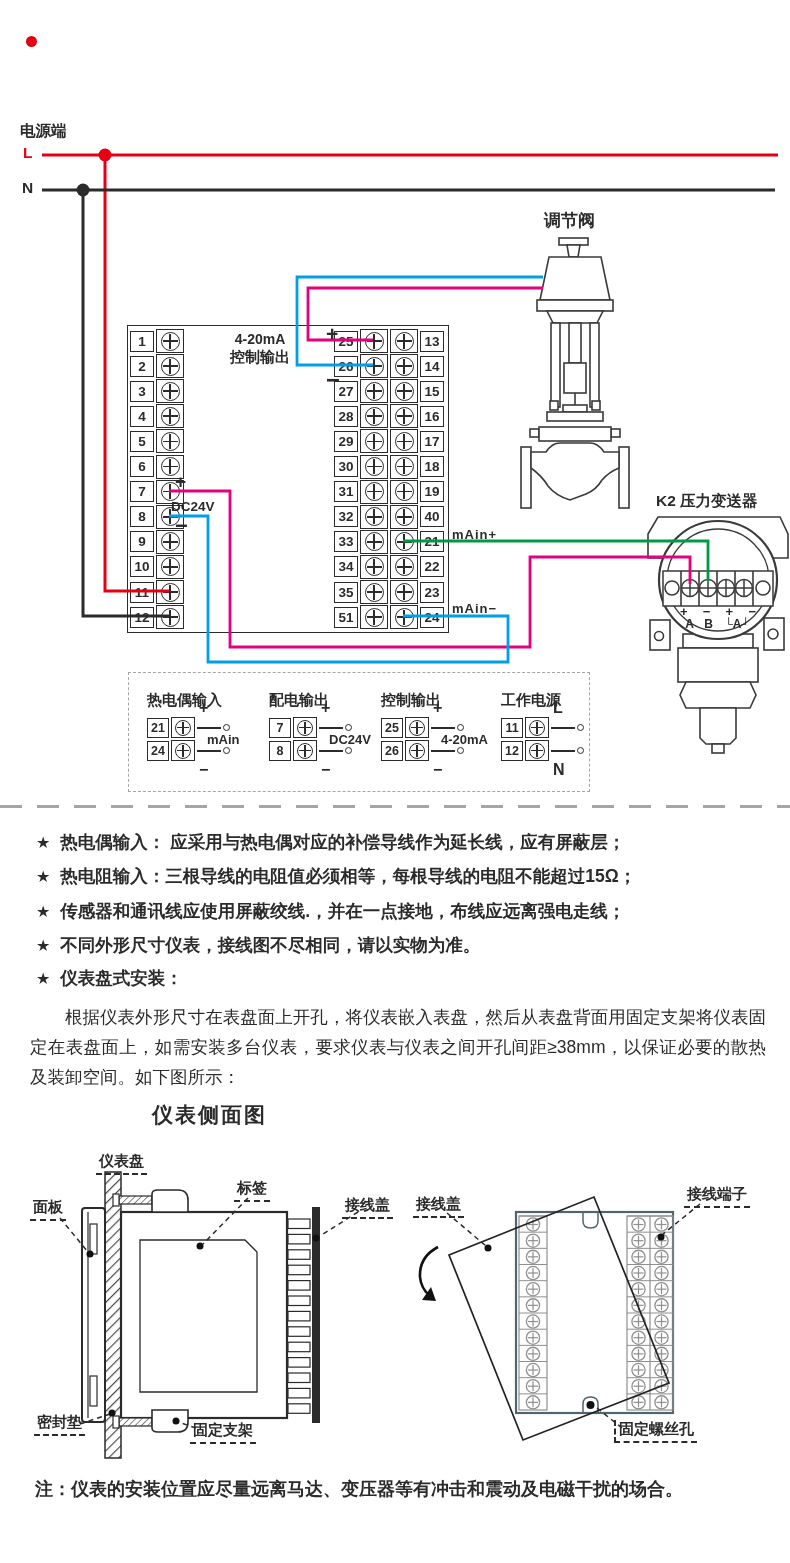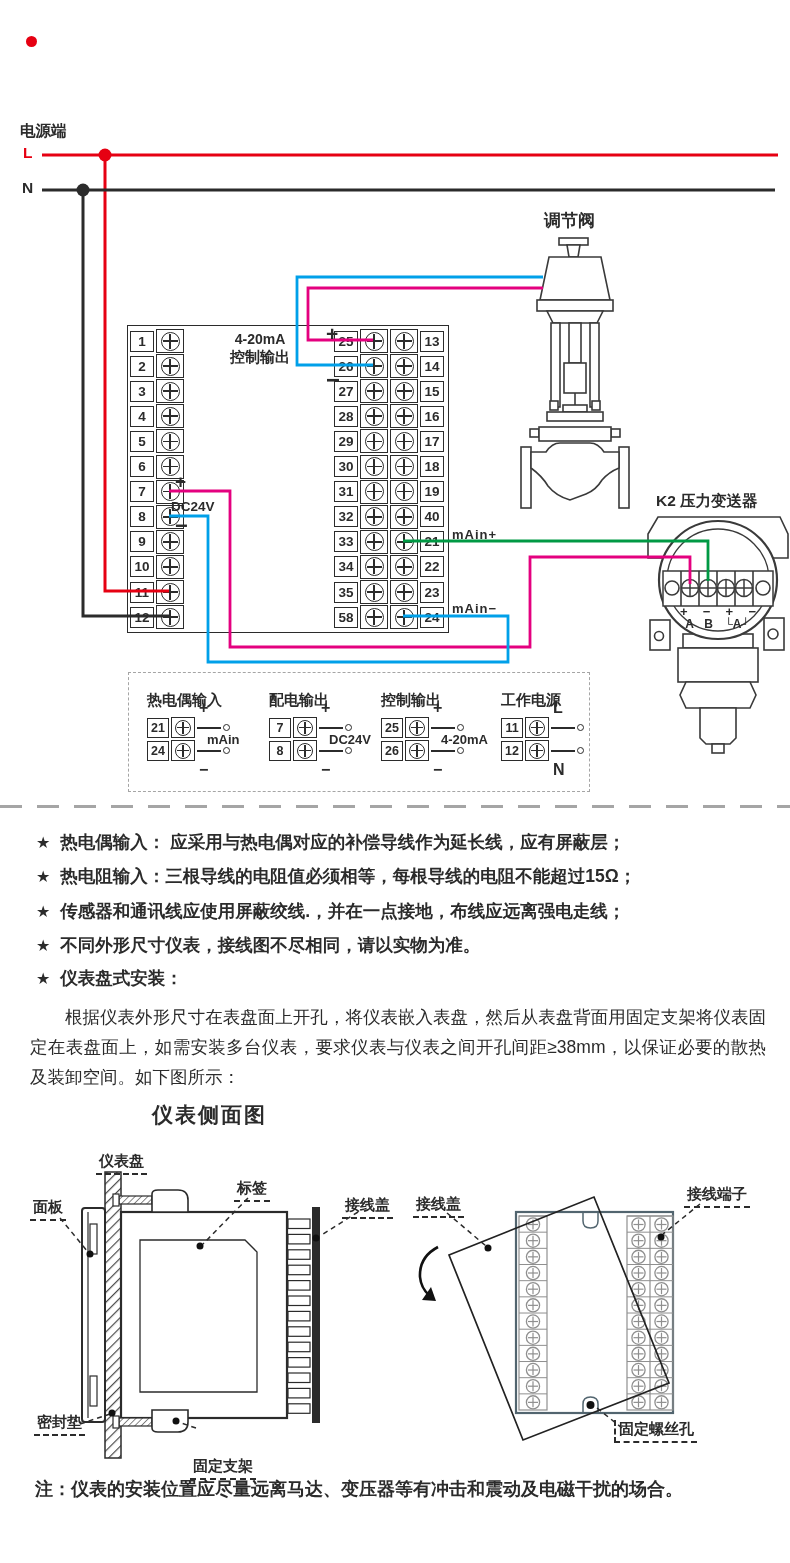--- a/index.html
+++ b/index.html
@@ -241,21 +241,21 @@
           <div class="t-num">35</div>
           <div class="screw-cell">
             <div class="screw"></div>
           </div>
           <div class="screw-cell">
             <div class="screw"></div>
           </div>
           <div class="t-num">23</div>
         </div>
         <div class="t-row" style="left: 206px; top: 279.1px;">
-          <div class="t-num">58</div>
+          <div class="t-num">51</div>
           <div class="screw-cell">
             <div class="screw"></div>
           </div>
           <div class="screw-cell">
             <div class="screw"></div>
           </div>
           <div class="t-num">24</div>
         </div>
       </div>
   </div>
@@ -672,20 +672,20 @@
           <circle cx="661" cy="97" r="3.5"></circle>
       </g>
     </g>
   </svg>
 
   <div class="fig-label" style="left:96px;top:1152px;">仪表盘</div>
   <div class="fig-label" style="left:30px;top:1198px;">面板</div>
   <div class="fig-label" style="left:234px;top:1179px;">标签</div>
   <div class="fig-label" style="left:342px;top:1196px;">接线盖</div>
   <div class="fig-label" style="left:34px;top:1413px;">密封垫</div>
-  <div class="fig-label" style="left:190px;top:1421px;margin-top:36px;">固定支架</div>
+  <div class="fig-label" style="left:190px;top:1421px;">固定支架</div>
   <div class="fig-label" style="left:413px;top:1195px;">接线盖</div>
   <div class="fig-label" style="left:684px;top:1185px;">接线端子</div>
   <div class="fig-label" style="left:614px;top:1420px;border-left:2px dashed #2b2b2b;">固定螺丝孔</div>
 
   <div class="bottom-note">注：仪表的安装位置应尽量远离马达、变压器等有冲击和震动及电磁干扰的场合。</div>
 
 </div>
 
 </body></html>

